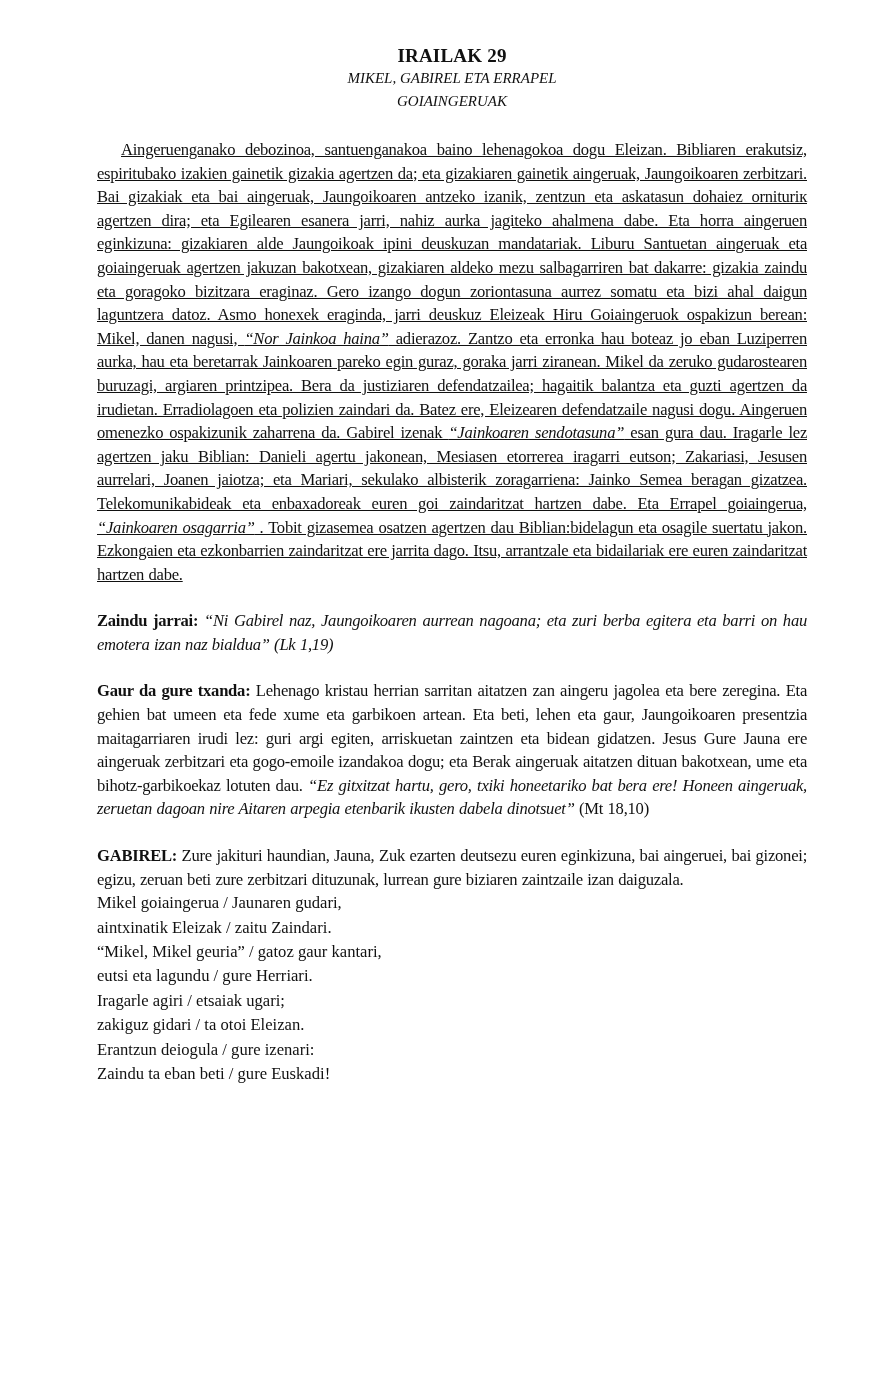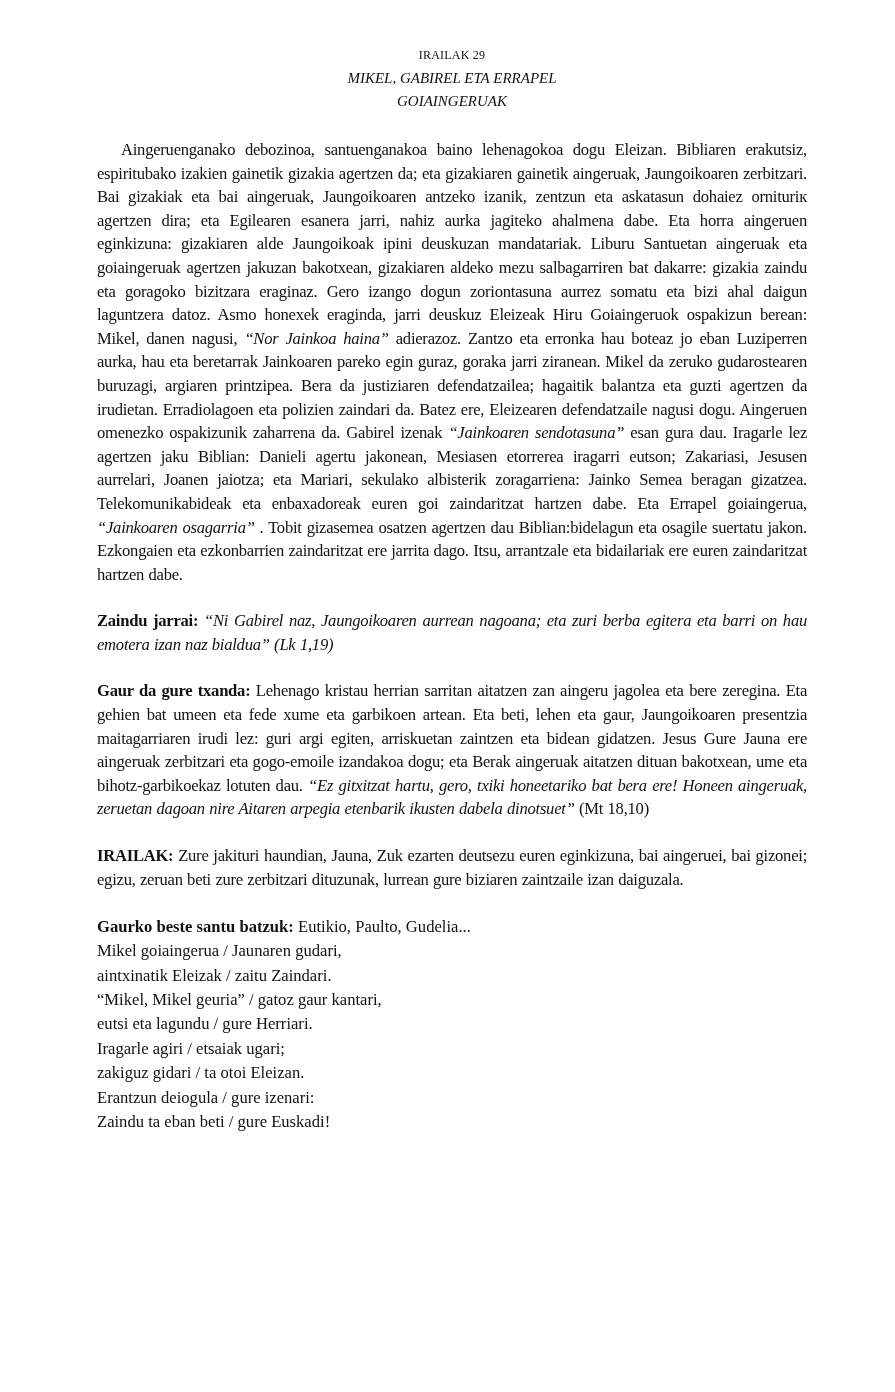--- a/index.html
+++ b/index.html
@@ -3,27 +3,27 @@
 <meta charset="utf-8">
 <style>
   html, body { margin: 0; padding: 0; background: #ffffff; }
   body {
     width: 895px; height: 1392px; position: relative; overflow: hidden;
     font-family: "Liberation Serif", "DejaVu Serif", serif;
     color: #111111;
   }
   .page { position: absolute; left: 97px; top: 44px; width: 710px; }
   .head { text-align: center; font-size: 18px; line-height: 23px; }
-  .head .date { font-weight: normal; font-size: 12px; letter-spacing: 0.2px; }
+  .head .date { font-weight: bold; font-size: 19px; letter-spacing: 0.2px; }
   .head .sub { font-style: italic; font-size: 15px; }
   .para {
     font-size: 16.6px; line-height: 23.6px; text-align: justify;
     letter-spacing: -0.25px; word-spacing: 0.5px; margin: 0;
   }
-  .para.intro { text-indent: 24px; margin-top: 25px; }
+  .para.intro { text-indent: 24px; margin-top: 25px; text-decoration: underline; }
   .para + .para { margin-top: 23px; }
   .label { font-weight: bold; }
   .it { font-style: italic; }
   .poem { font-size: 16.6px; line-height: 24.4px; margin-left: 0; width: 710px; }
   .saints { font-size: 16.6px; line-height: 24px; margin-top: 24px; }
 </style>
 </head>
 <body>
 
 <div class="page">
@@ -32,23 +32,22 @@
     <div class="sub">MIKEL, GABIREL ETA ERRAPEL</div>
     <div class="sub">GOIAINGERUAK</div>
   </div>
 
   <p class="para intro"><span>Aingeruenganako debozinoa, santuenganakoa baino lehenagokoa dogu Eleizan. Bibliaren erakutsiz, espiritubako izakien gainetik gizakia agertzen da; eta gizakiaren gainetik aingeruak, Jaungoikoaren zerbitzari. Bai gizakiak eta bai aingeruak, Jaungoikoaren antzeko izanik, zentzun eta askatasun dohaiez ornituriк agertzen dira; eta Egilearen esanera jarri, nahiz aurka jagiteko ahalmena dabe. Eta horra aingeruen eginkizuna: gizakiaren alde Jaungoikoak ipini deuskuzan mandatariak. Liburu Santuetan aingeruak eta goiaingeruak agertzen jakuzan bakotxean, gizakiaren aldeko mezu salbagarriren bat dakarre: gizakia zaindu eta goragoko bizitzara eraginaz. Gero izango dogun zoriontasuna aurrez somatu eta bizi ahal daigun laguntzera datoz. Asmo honexek eraginda, jarri deuskuz Eleizeak Hiru Goiaingeruok ospakizun berean: Mikel, danen nagusi, </span><span class="it">“Nor Jainkoa haina”</span><span> adierazoz. Zantzo eta erronka hau boteaz jo eban Luziperren aurka, hau eta beretarrak Jainkoaren pareko egin guraz, goraka jarri ziranean. Mikel da zeruko gudarostearen buruzagi, argiaren printzipea. Bera da justiziaren defendatzailea; hagaitik balantza eta guzti agertzen da irudietan.  Erradiolagoen eta polizien zaindari da. Batez ere, Eleizearen defendatzaile nagusi dogu. Aingeruen omenezko ospakizunik zaharrena da. Gabirel izenak </span><span class="it">“Jainkoaren sendotasuna”</span><span> esan gura dau. Iragarle lez agertzen jaku Biblian: Danieli agertu jakonean, Mesiasen etorrerea iragarri eutson; Zakariasi, Jesusen aurrelari, Joanen jaiotza; eta Mariari, sekulako albisterik zoragarriena: Jainko Semea beragan gizatzea. Telekomunikabideak eta enbaxadoreak euren goi zaindaritzat hartzen dabe. Eta Errapel goiaingerua, </span><span class="it">“Jainkoaren osagarria”</span><span> . Tobit gizasemea osatzen agertzen dau Biblian:bidelagun eta osagile suertatu jakon. Ezkongaien eta ezkonbarrien zaindaritzat ere jarrita dago. Itsu, arrantzale eta bidailariak ere euren zaindaritzat hartzen dabe.</span></p>
 
   <p class="para"><span class="label">Zaindu jarrai:</span><span class="it"> “Ni Gabirel naz, Jaungoikoaren aurrean nagoana; eta zuri berba egitera eta barri on hau emotera izan naz bialdua” (Lk 1,19)</span></p>
 
   <p class="para"><span class="label">Gaur da gure txanda:</span><span> Lehenago kristau herrian sarritan aitatzen zan aingeru jagolea eta bere zeregina. Eta gehien bat umeen eta fede xume eta garbikoen artean. Eta beti, lehen eta gaur, Jaungoikoaren presentzia maitagarriaren irudi lez: guri argi egiten, arriskuetan zaintzen eta bidean gidatzen. Jesus Gure Jauna ere aingeruak zerbitzari eta gogo-emoile izandakoa dogu; eta Berak aingeruak aitatzen dituan bakotxean, ume eta bihotz-garbikoekaz lotuten dau. </span><span class="it">“Ez gitxitzat hartu, gero, txiki honeetariko bat bera ere! Honeen aingeruak, zeruetan  dagoan nire Aitaren arpegia etenbarik ikusten dabela dinotsuet”</span><span> (Mt 18,10)</span></p>
 
-  <p class="para"><span class="label">IRAILAK:</span><span> Zure jakituri haundian, Jauna, Zuk ezarten deutsezu euren eginkizuna, bai aingeruei, bai gizonei; egizu, zeruan beti zure zerbitzari dituzunak, lurrean gure biziaren zaintzaile izan daiguzala.</span></p>
+  <p class="para"><span class="label">GABIREL:</span><span> Zure jakituri haundian, Jauna, Zuk ezarten deutsezu euren eginkizuna, bai aingeruei, bai gizonei; egizu, zeruan beti zure zerbitzari dituzunak, lurrean gure biziaren zaintzaile izan daiguzala.</span></p>
 
-  <div class="saints"><span class="label">Gaurko beste santu batzuk:</span><span> Eutikio, Paulto, Gudelia...</span></div>
 
   <div class="poem">
     <div>Mikel goiaingerua / Jaunaren gudari,</div>
     <div>aintxinatik Eleizak / zaitu Zaindari.</div>
     <div>“Mikel, Mikel geuria” / gatoz gaur kantari,</div>
     <div>eutsi eta lagundu / gure Herriari.</div>
     <div>Iragarle agiri / etsaiak ugari;</div>
     <div>zakiguz gidari / ta otoi Eleizan.</div>
     <div>Erantzun deiogula / gure izenari:</div>
     <div>Zaindu ta eban beti / gure Euskadi!</div>

